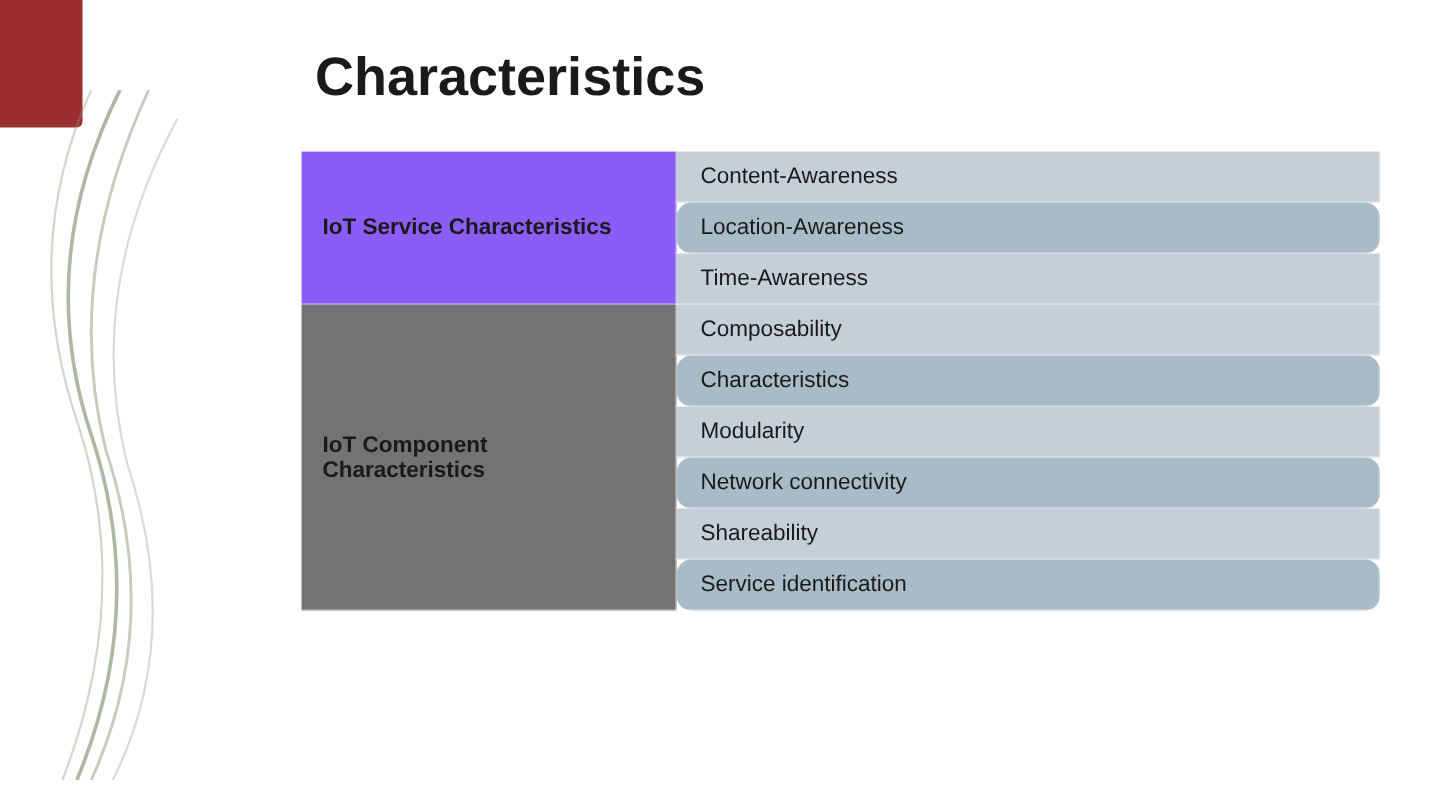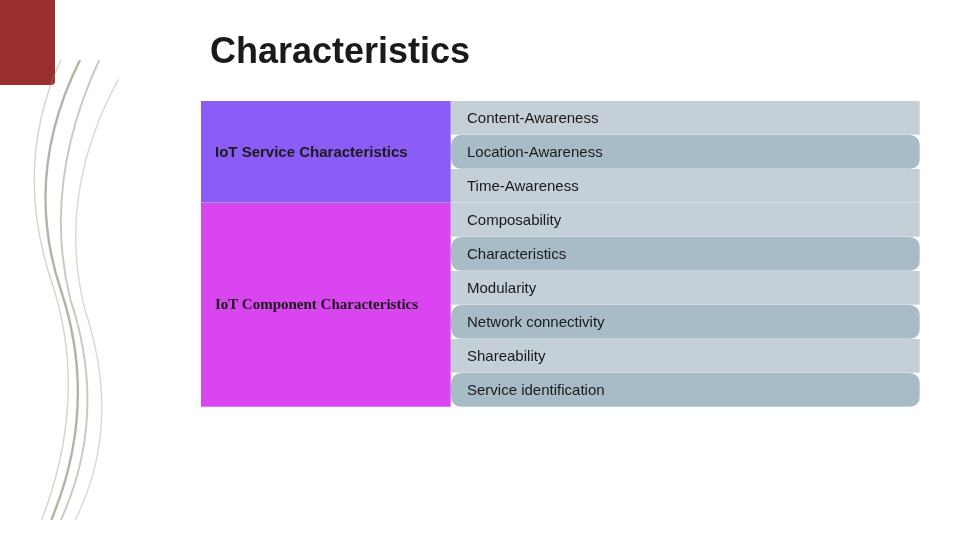--- a/index.html
+++ b/index.html
@@ -105,22 +105,21 @@
     tr {
       border-bottom: 1px solid rgba(255,255,255,0.4);
     }
 
     
     .cat-service {
       background: #8b5cf6;
     }
 
     .cat-component {
-      background: #d946ef;
-      font-family: Liberation Serif, serif;
+      background: #737373;
     }
 
     td {
       border: 1px solid rgba(255,255,255,0.3);
     }
   </style>
 </head>
 <body>
 
 <div class="left-panel">

